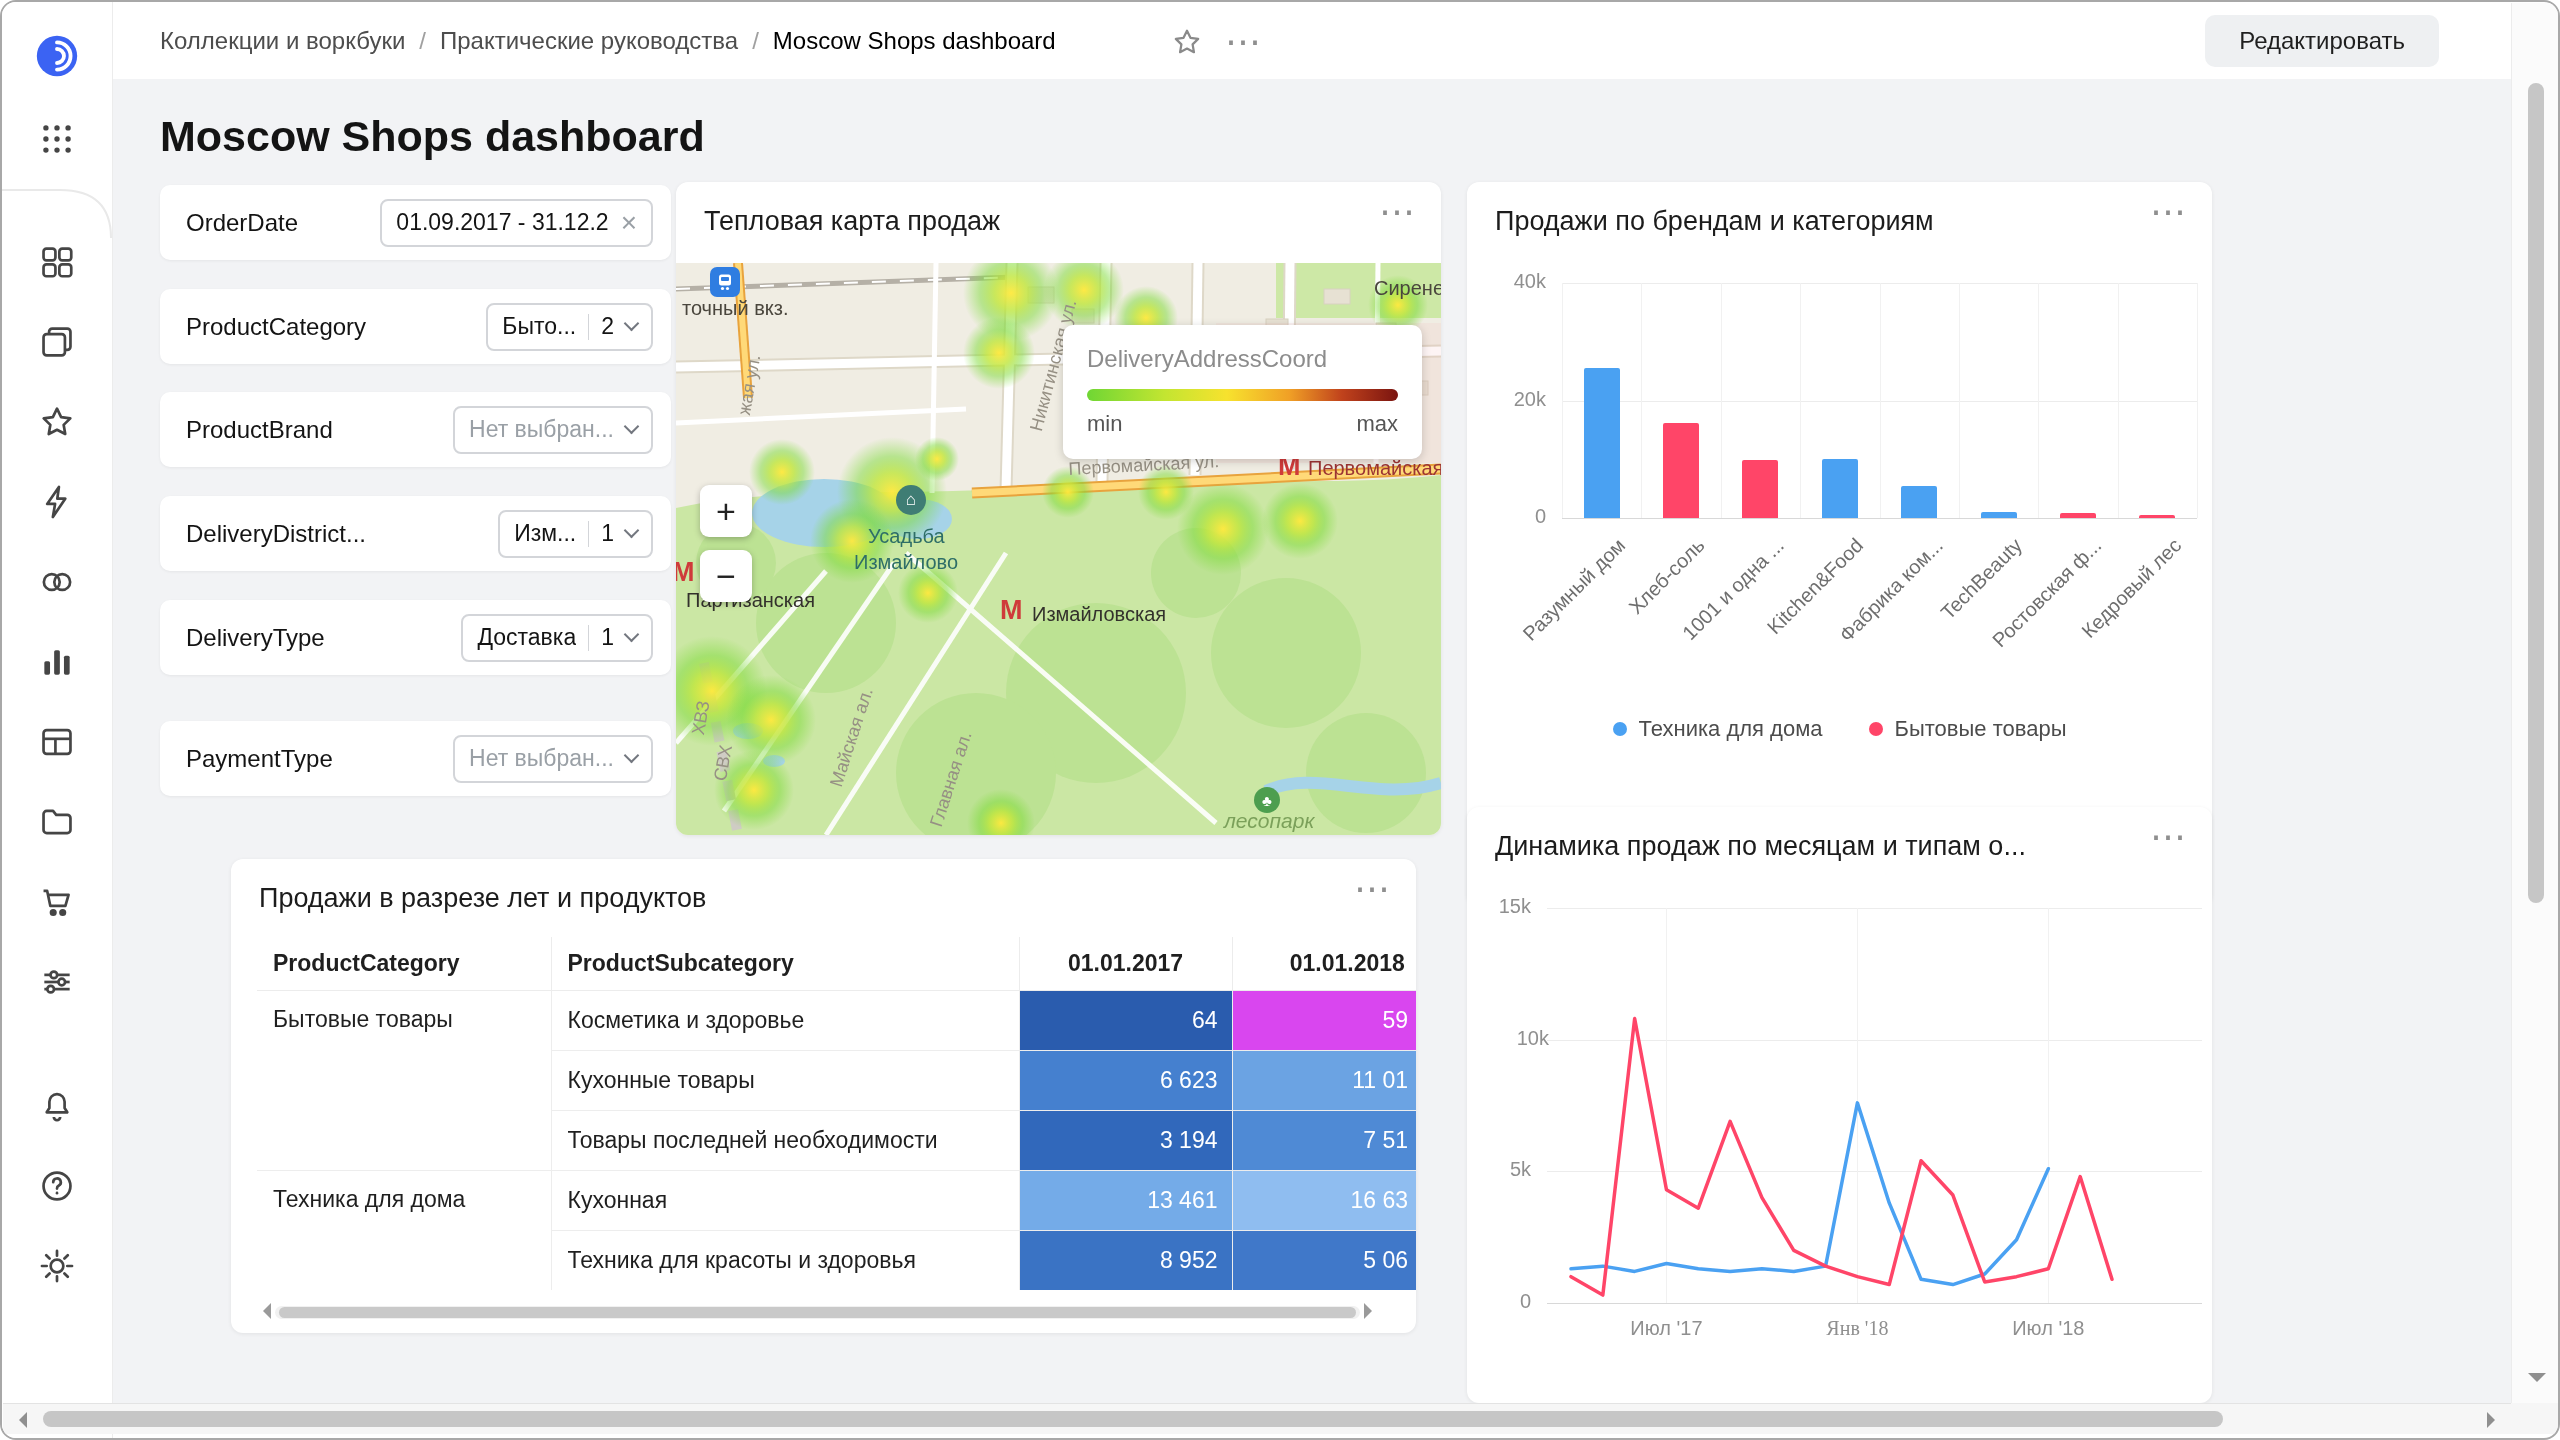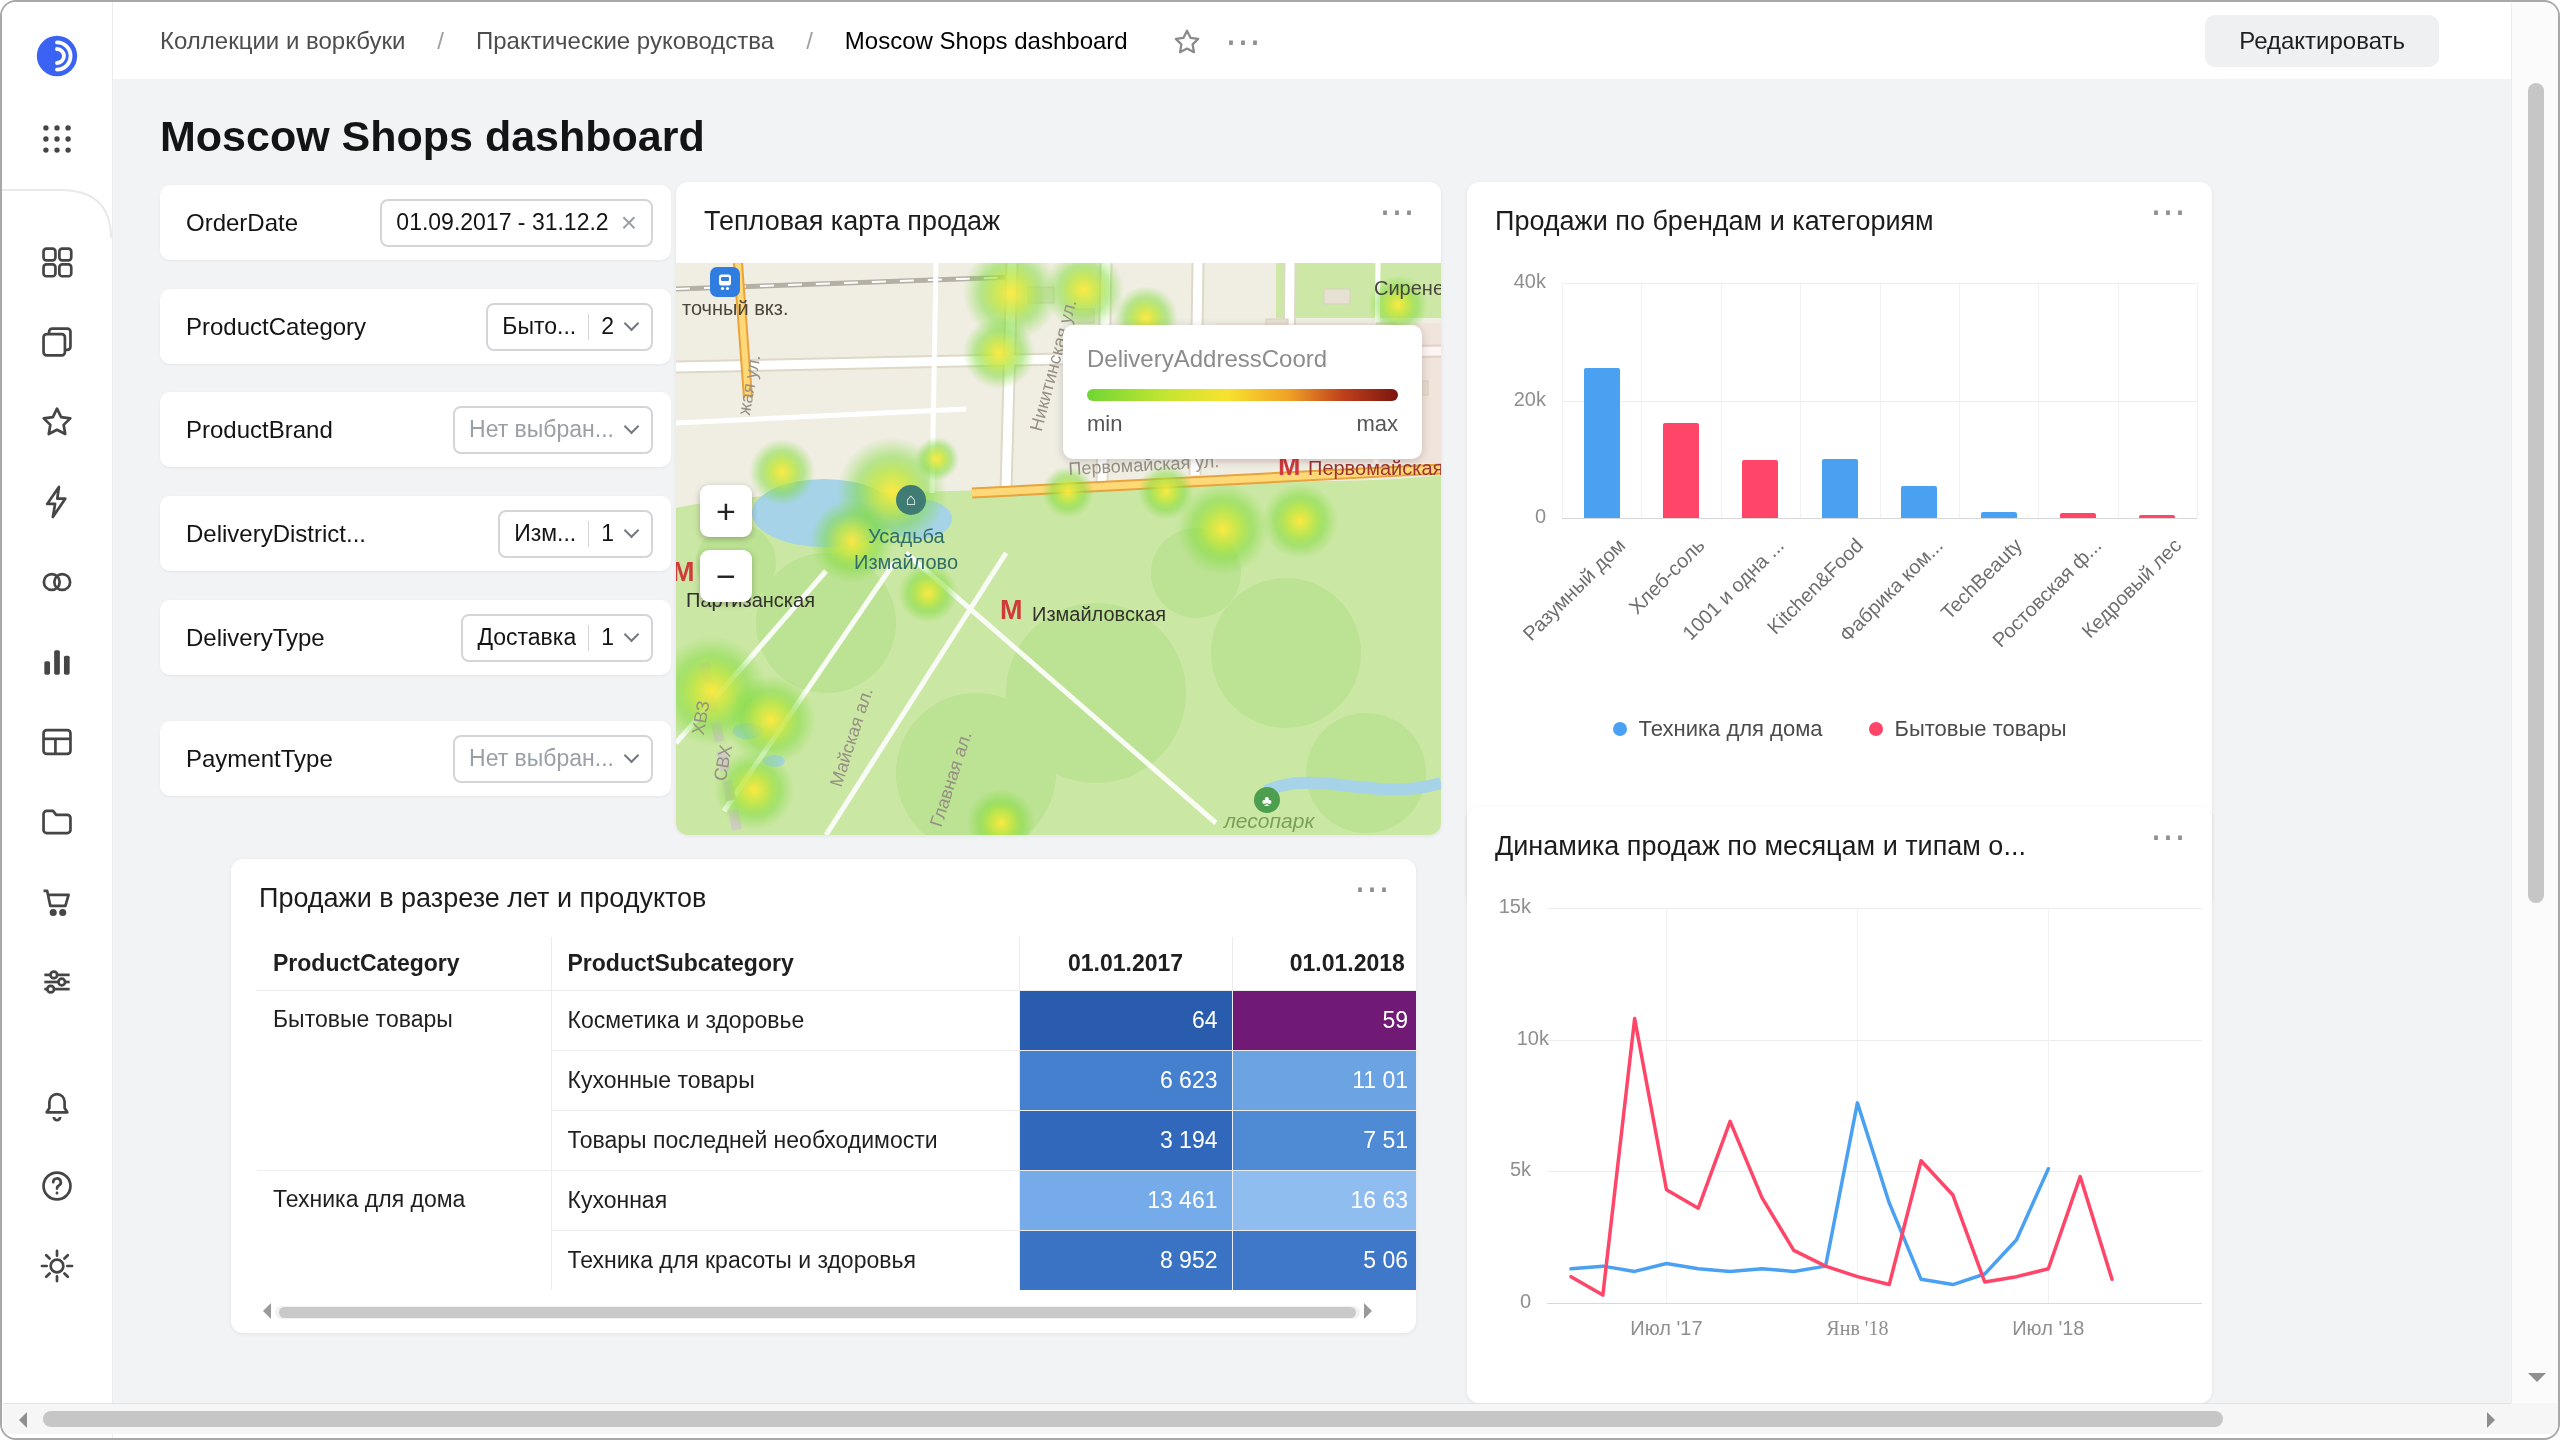--- a/index.html
+++ b/index.html
@@ -7,21 +7,21 @@
   body{font-family:"Liberation Sans",sans-serif;color:#1a1a1a;-webkit-font-smoothing:antialiased}
   .window{position:relative;width:2560px;height:1440px;background:#ffffff;border:2px solid #a8a8a8;border-radius:16px;overflow:hidden}
 
   
   .sidebar{position:absolute;left:0;top:0;width:111px;height:100%;background:#fff;border-right:1px solid #ececec;z-index:30}
   .s-icon{position:absolute;left:55px;transform:translate(-50%,-50%);width:44px;height:44px;display:flex;align-items:center;justify-content:center;cursor:pointer}
   .s-notch{position:absolute;left:0;top:178px;width:111px;height:60px;pointer-events:none}
 
   
   .topbar{position:absolute;left:111px;top:0;width:2398px;height:77px;background:#fff;z-index:10}
-  .breadcrumb{position:absolute;left:47px;top:0;height:77px;display:flex;align-items:center;gap:32px;font-size:24px}
+  .breadcrumb{position:absolute;left:47px;top:0;height:77px;display:flex;align-items:center;gap:14px;font-size:24px}
   .bc-item{color:#4d4d4d;cursor:pointer;white-space:nowrap}
   .bc-item.current{color:#000;cursor:default}
   .bc-sep{color:#a0a0a0}
   .bc-extra{display:flex;align-items:center;gap:22px;margin-left:10px}
   .menu-dots{color:#8f8f8f;font-size:36px;line-height:1;letter-spacing:2px;cursor:pointer;user-select:none}
   .btn-edit{position:absolute;right:72px;top:13px;height:52px;padding:0 34px;background:#eef0f2;border-radius:10px;display:flex;align-items:center;font-size:24px;color:#1f1f1f;cursor:pointer}
 
   
   .main{position:absolute;left:111px;top:77px;width:2398px;height:1324px;background:#f2f3f5;overflow:hidden}
   .page-title{position:absolute;left:47px;top:33px;font-size:43px;font-weight:600;color:#141414}
@@ -495,21 +495,21 @@
               <th>ProductSubcategory</th>
               <th class="th-num">01.01.2017</th>
               <th class="th-num">01.01.2018</th>
             </tr>
           </thead>
         <tbody id="tbody">
             <tr>
               <td class="t-cat" rowspan="3">Бытовые товары</td>
               <td class="t-sub">Косметика и здоровье</td>
               <td class="t-val" style="background: rgb(42, 92, 174);">64</td>
-              <td class="t-val t-last" style="background: #701a75;">59</td>
+              <td class="t-val t-last" style="background: #d946ef;">59</td>
             </tr>
             <tr>
               <td class="t-sub">Кухонные товары</td>
               <td class="t-val" style="background: rgb(69, 128, 207);">6 623</td>
               <td class="t-val t-last" style="background: rgb(107, 163, 227);">11 01</td>
             </tr>
             <tr>
               <td class="t-sub">Товары последней необходимости</td>
               <td class="t-val" style="background: rgb(49, 104, 187);">3 194</td>
               <td class="t-val t-last" style="background: rgb(79, 138, 213);">7 51</td>

